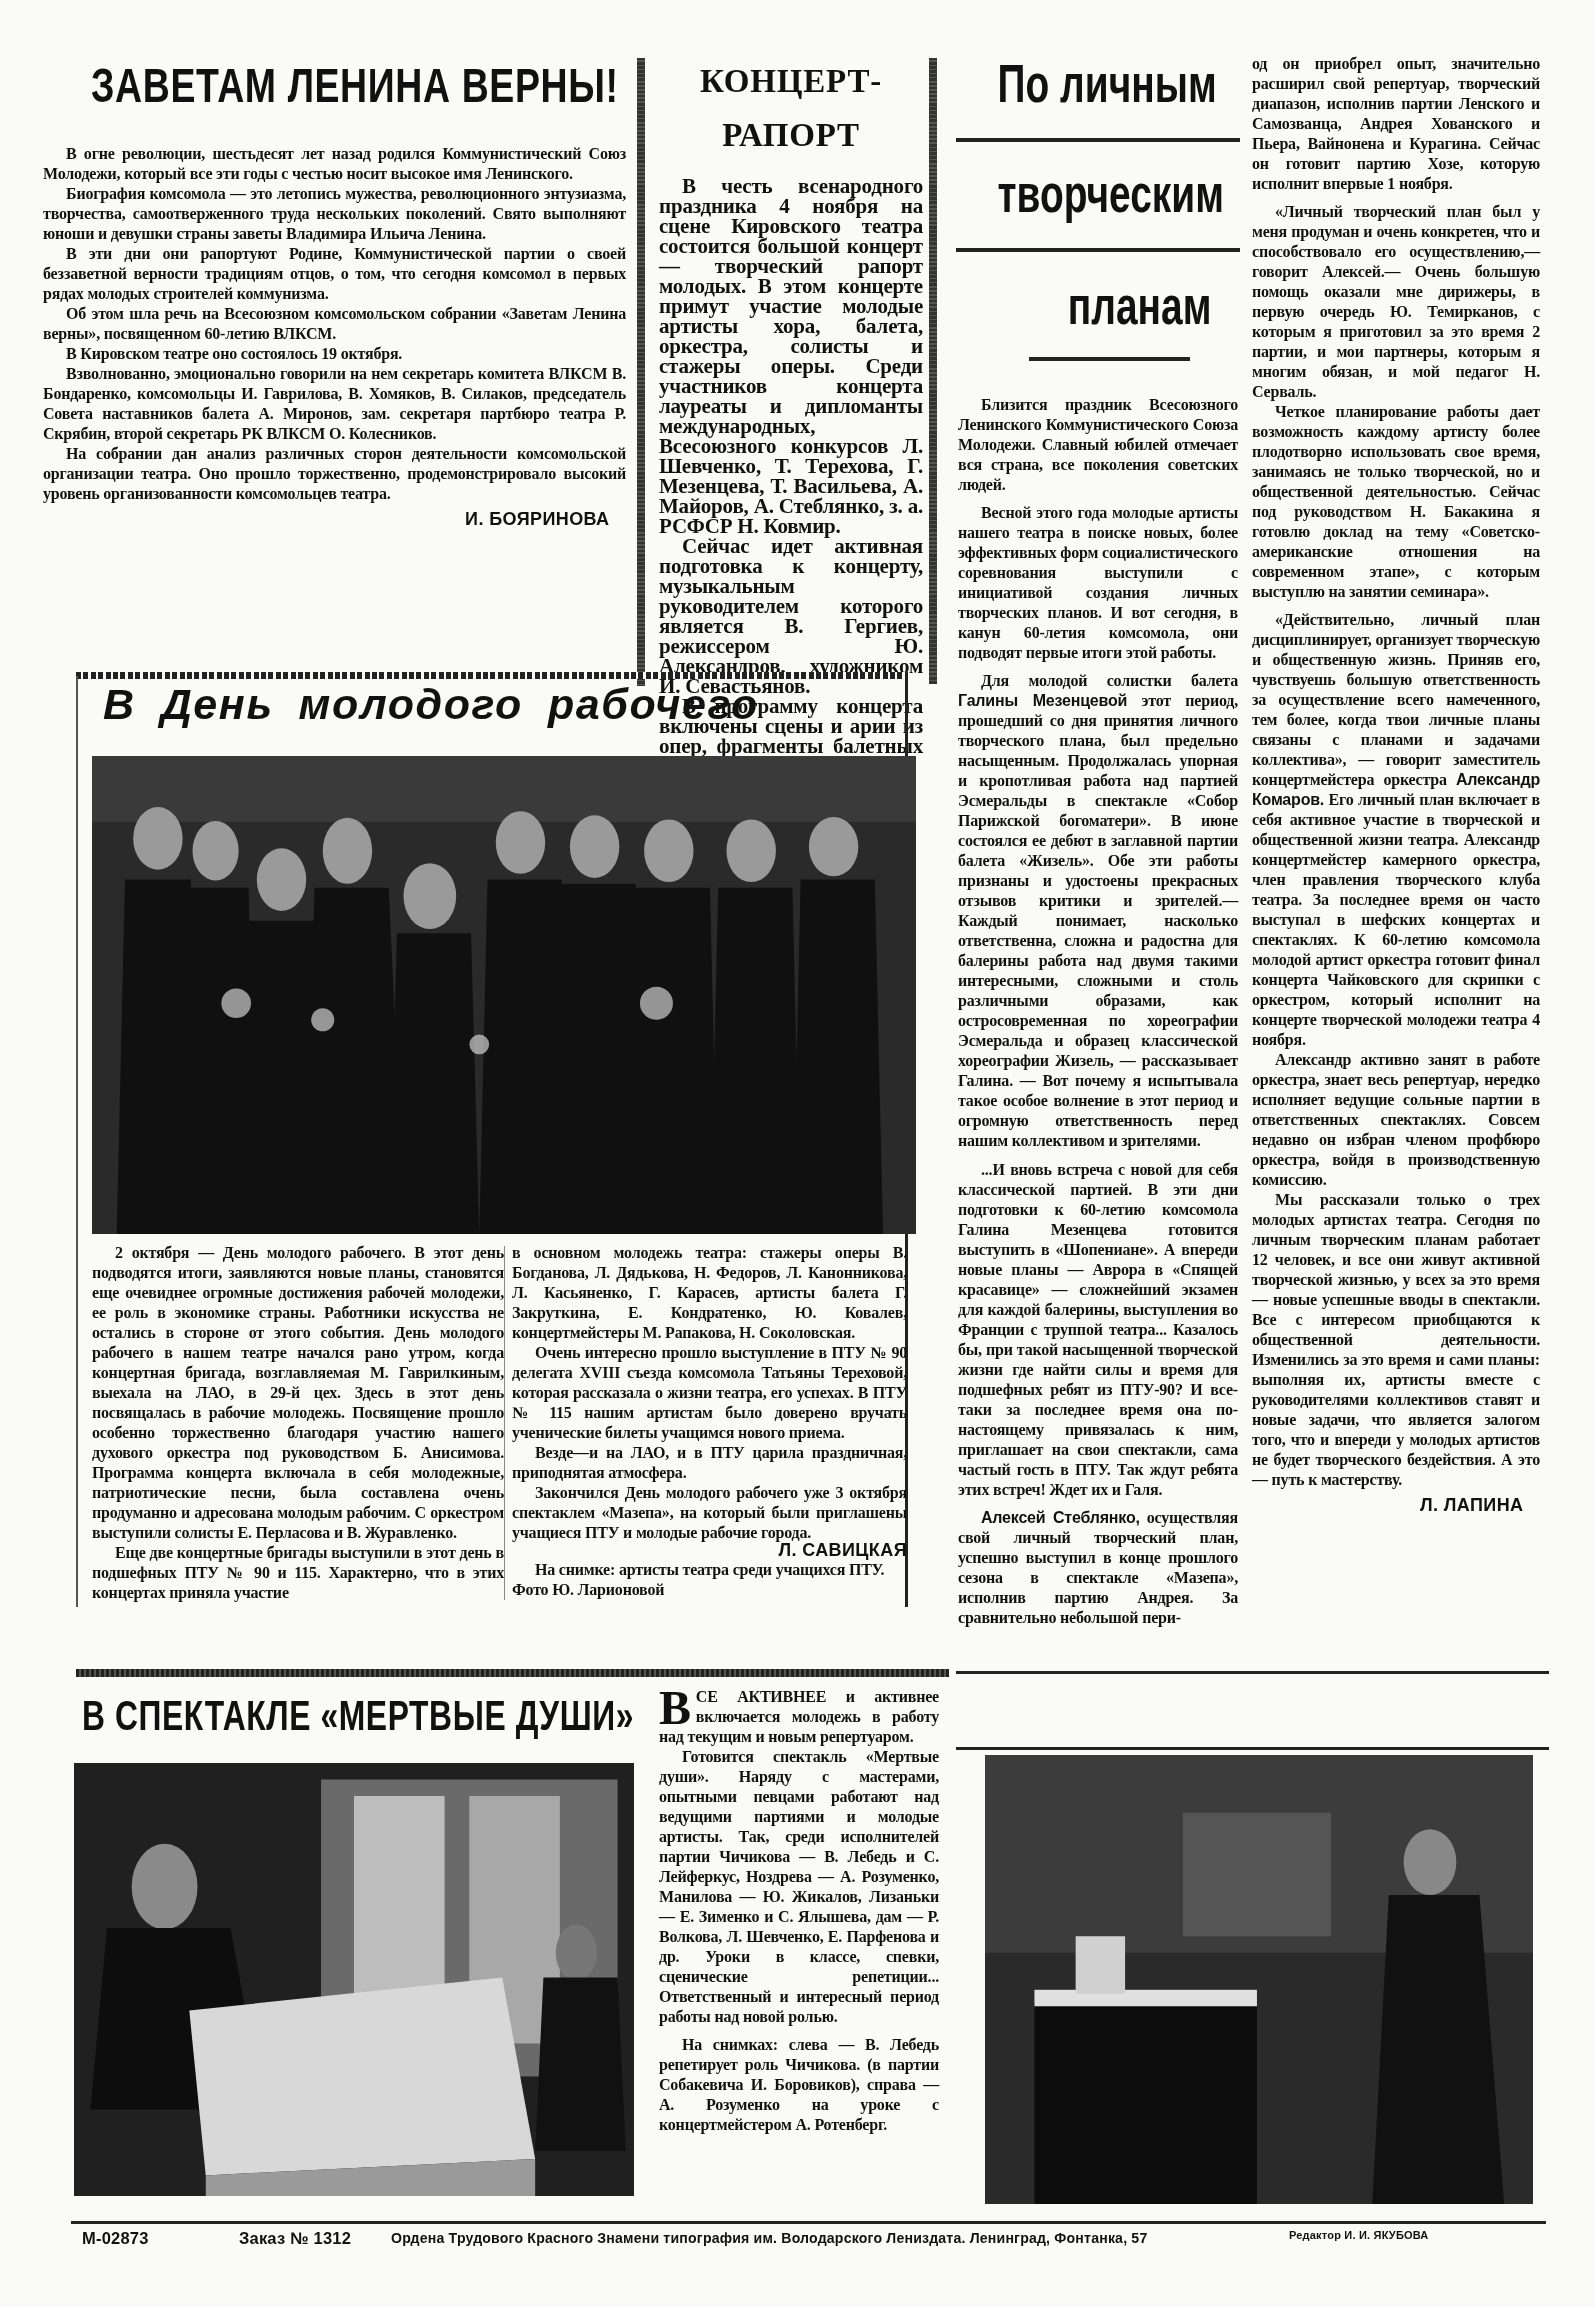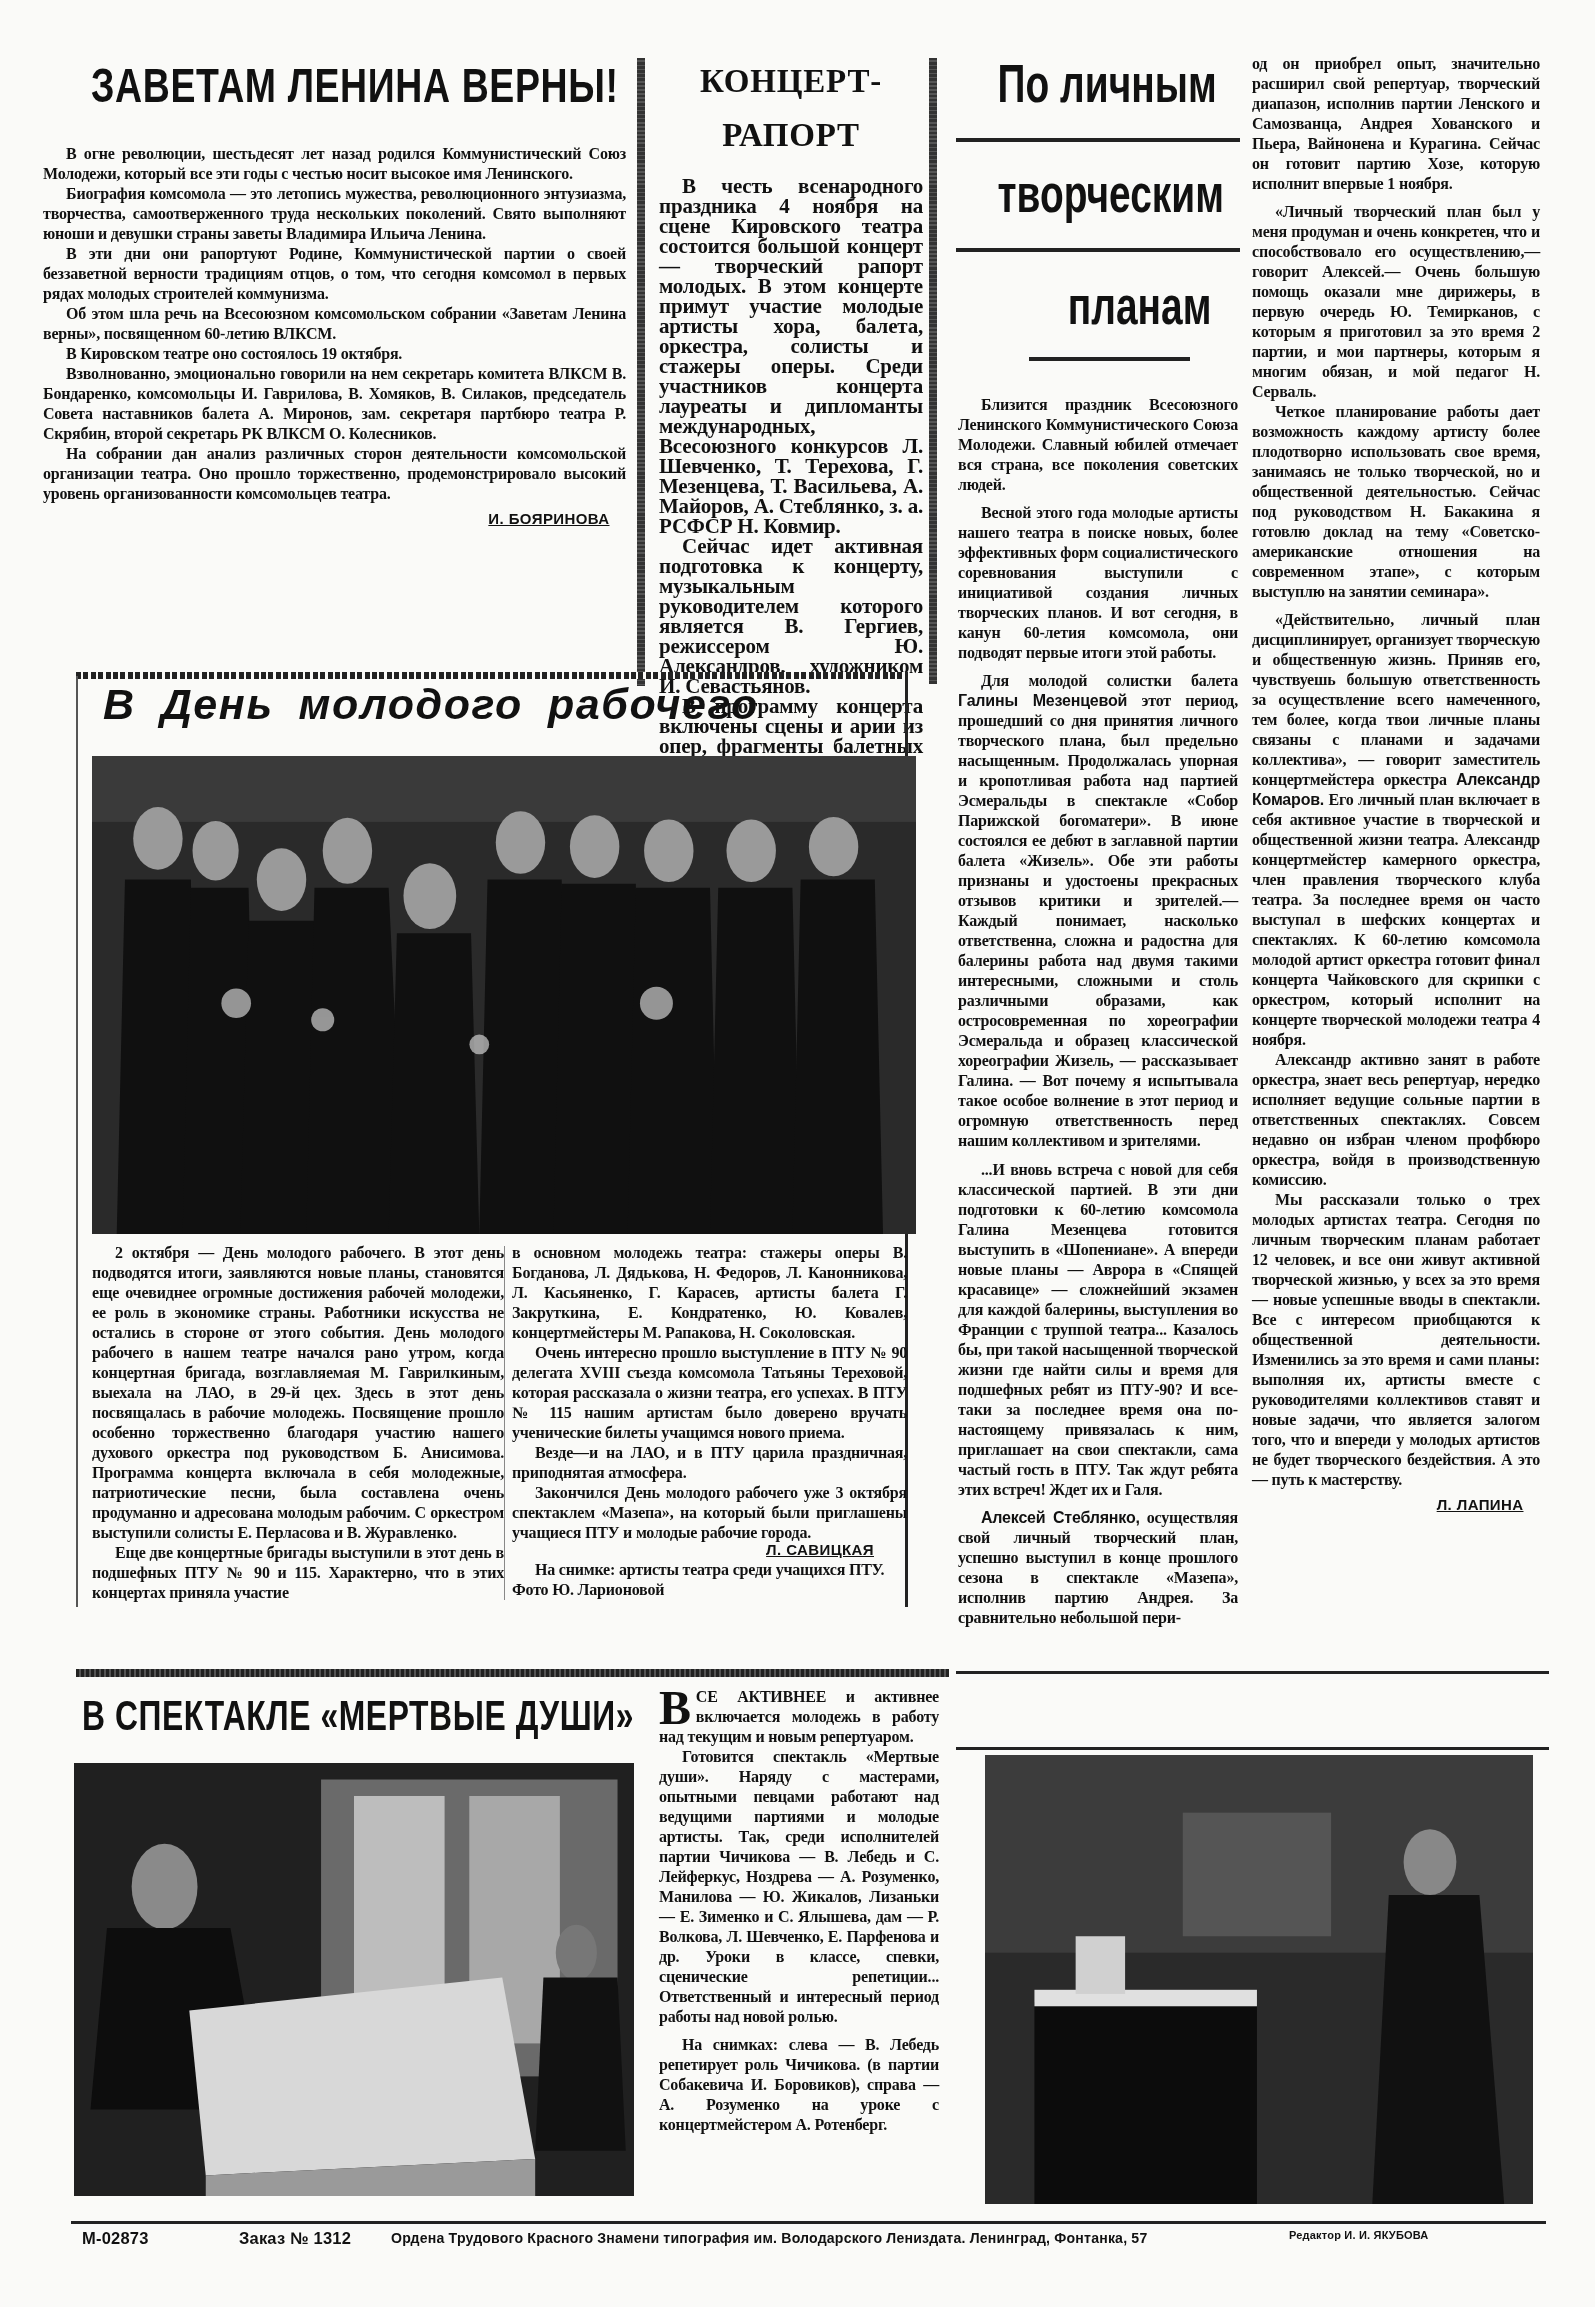--- a/index.html
+++ b/index.html
@@ -2,21 +2,21 @@
 <html style="font-size:13px"><head>
 <meta charset="utf-8">
 <style>
   html,body{margin:0;padding:0;background:#fafaf8;}
   body{width:1596px;height:2307px;position:relative;overflow:hidden;color:#111;
     font-family:"Liberation Serif","DejaVu Serif",serif;}
   .abs{position:absolute;}
   .col-text{font-family:"Liberation Serif","DejaVu Serif",serif;font-weight:bold;font-size:16px;line-height:20px;text-align:justify;hyphens:auto;letter-spacing:-0.2px;}
   .col-text p{margin:0;text-indent:23px;}
   .col-text p.gap{margin-top:8.2px;}
-  .sig{font-family:"Liberation Sans","DejaVu Sans",sans-serif;font-weight:bold;font-size:15px;text-align:right;margin-top:5px;letter-spacing:0.4px;text-decoration:underline;}
+  .sig{font-family:"Liberation Sans","DejaVu Sans",sans-serif;font-weight:bold;font-size:18px;text-align:right;margin-top:5px;letter-spacing:0.4px;}
   .cond{font-family:"Liberation Sans","DejaVu Sans",sans-serif;font-weight:bold;transform-origin:left top;}
   .vrule{position:absolute;background:#222;}
   .hrule{position:absolute;background:#222;}
   .wavy{position:absolute;height:6.6px;background:repeating-linear-gradient(90deg,#222 0 5px,#fafaf8 5px 7.4px);}
   .photo{position:absolute;background:#1e1e1e;overflow:hidden;}
   .photo svg{width:100%;height:100%;display:block;}
   strong.nm{font-family:"Liberation Sans","DejaVu Sans",sans-serif;font-weight:bold;}
   .drop{float:left;font-size:48px;line-height:38px;margin:1.6px 5px 0 0;font-family:"Liberation Serif",serif;font-weight:bold;}
   .footer{font-family:"Liberation Sans","DejaVu Sans",sans-serif;font-weight:bold;font-size:16.5px;letter-spacing:0.2px;}
 </style>
@@ -136,21 +136,21 @@
 <div class="abs col-text" style="left:92px;top:1243px;width:412px;">
   <p>2 октября — День молодого рабочего. В этот день подводятся итоги, заявляются новые планы, становятся еще очевиднее огромные достижения рабочей молодежи, ее роль в экономике страны. Работники искусства не остались в стороне от этого события. День молодого рабочего в нашем театре начался рано утром, когда концертная бригада, возглавляемая М. Гаврилкиным, выехала на ЛАО, в 29-й цех. Здесь в этот день посвящалась в рабочие молодежь. Посвящение прошло особенно торжественно благодаря участию нашего духового оркестра под руководством Б. Анисимова. Программа концерта включала в себя молодежные, патриотические песни, была составлена очень продуманно и адресована молодым рабочим. С оркестром выступили солисты Е. Перласова и В. Журавленко.</p>
   <p>Еще две концертные бригады выступили в этот день в подшефных ПТУ № 90 и 115. Характерно, что в этих концертах приняла участие</p>
 </div>
 <div class="vrule" style="left:504px;top:1246px;width:0.8px;height:354px;background:#888;"></div>
 <div class="abs col-text" style="left:512px;top:1243px;width:395px;">
   <p style="text-indent:0;">в основном молодежь театра: стажеры оперы В. Богданова, Л. Дядькова, Н. Федоров, Л. Канонникова, Л. Касьяненко, Г. Карасев, артисты балета Г. Закруткина, Е. Кондратенко, Ю. Ковалев, концертмейстеры М. Рапакова, Н. Соколовская.</p>
   <p>Очень интересно прошло выступление в ПТУ № 90 делегата XVIII съезда комсомола Татьяны Тереховой, которая рассказала о жизни театра, его успехах. В ПТУ № 115 нашим артистам было доверено вручать ученические билеты учащимся нового приема.</p>
   <p>Везде—и на ЛАО, и в ПТУ царила праздничная, приподнятая атмосфера.</p>
   <p>Закончился День молодого рабочего уже 3 октября спектаклем «Мазепа», на который были приглашены учащиеся ПТУ и молодые рабочие города.</p>
-  <div class="sig" style="margin-top:-3.3px;margin-right:33px;">Л. САВИЦКАЯ</div>
+  <div class="sig" style="margin-top:-3.3px;">Л. САВИЦКАЯ</div>
   <p>На снимке: артисты театра среди учащихся ПТУ.</p>
   <div style="text-align:left;margin-right:33px;">Фото Ю. Ларионовой</div>
 </div>
 
 <div class="hrule" style="left:76px;top:1669px;width:873px;height:8.2px;background:repeating-linear-gradient(90deg,#222 0 3.3px,#555 3.3px 5px);"></div>
 <div class="hrule" style="left:956px;top:1671px;width:593px;height:2.5px;"></div>
 <div class="hrule" style="left:956px;top:1747px;width:593px;height:3.3px;"></div>
 
 <div class="abs cond" style="left:82px;top:1691px;font-size:43px;line-height:49px;transform:scaleX(0.74);white-space:nowrap;letter-spacing:0.8px;">В СПЕКТАКЛЕ «МЕРТВЫЕ ДУШИ»</div>
 

